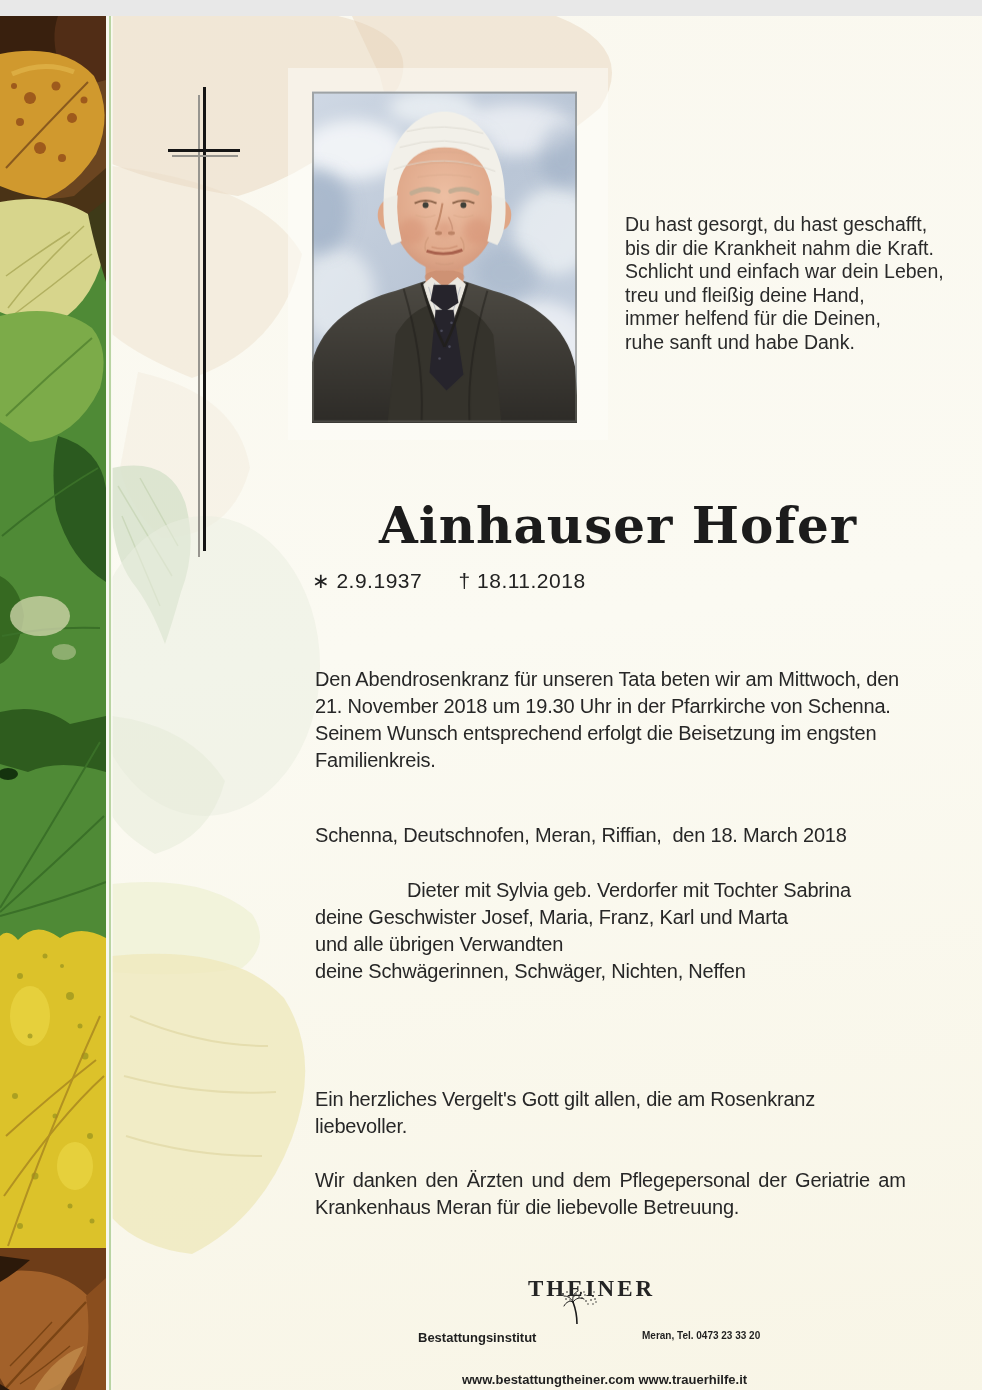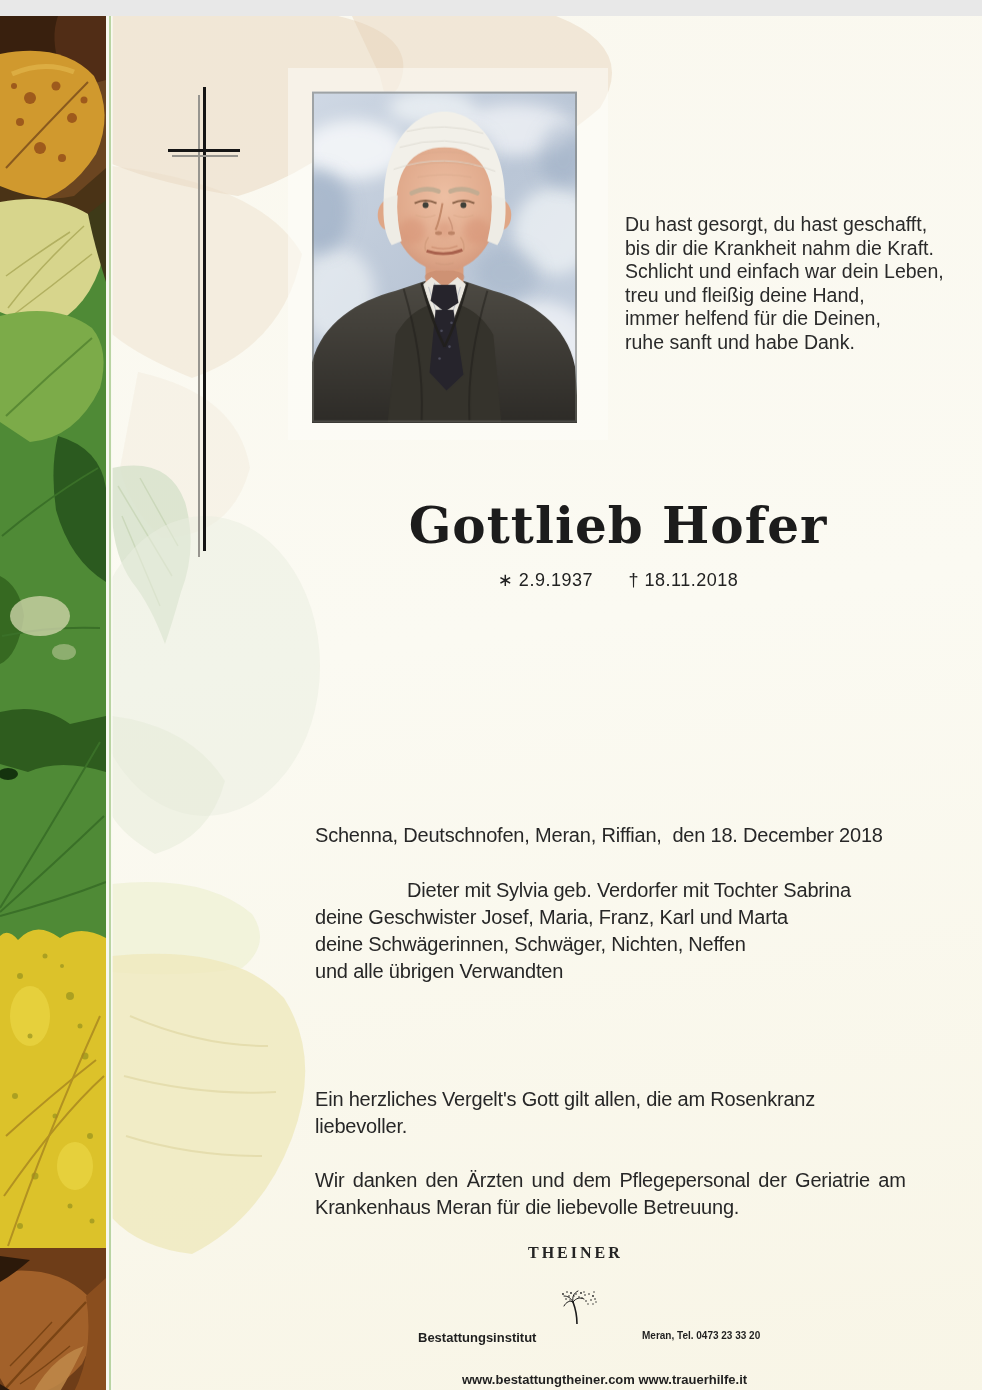--- a/index.html
+++ b/index.html
@@ -16,36 +16,36 @@
   .ch-light{left:172px;top:139px;width:66px;height:2px;background:#97958f;}
   
   .photo-frame{position:absolute;left:312px;top:75px;width:265px;height:332px;margin:0;}
   .photo-frame svg{display:block;width:100%;height:100%;}
   
   .poem{position:absolute;left:625px;top:197px;font-size:19.5px;line-height:23.6px;color:#2a2a2a;}
   
   .name{position:absolute;left:312px;top:482px;width:612px;margin:0;text-align:center;
         font-family:"DejaVu Serif", serif;font-weight:700;font-size:50px;line-height:56px;
         color:#1c1c1c;letter-spacing:1px;}
-  .dates{position:absolute;left:312px;top:553px;width:612px;text-align:center;
-         font-size:18px;letter-spacing:.5px;color:#222;}
+  .dates{position:absolute;left:312px;top:553px;width:612px;
+         font-size:21px;letter-spacing:.5px;color:#222;}
   .dates .death{margin-left:30px;}
   
   .para{position:absolute;left:315px;font-size:20px;line-height:27px;letter-spacing:-0.2px;color:#272727;}
   .announcement{top:650px;}
   .dateline{top:806px;}
   .memorial-block{top:861px;}
   .memorial-block .indent{padding-left:92px;}
   .gratitude{top:1070px;}
   .thanks{top:1151px;}
   .thanks .wide{word-spacing:3px;}
   
   .footer-text{position:absolute;color:#1f1f1f;white-space:pre;font-weight:bold;}
   .f-prefix{left:418px;top:1314px;font-size:13px;}
-  .f-brand{left:528px;top:1228px;font-size:16px;font-family:"Liberation Serif", serif;letter-spacing:3px;color:#242424;}
+  .f-brand{left:528px;top:1260px;font-size:23px;font-family:"Liberation Serif", serif;letter-spacing:3px;color:#242424;}
   .f-contact{left:642px;top:1314px;font-size:10px;}
   .f-web{left:462px;top:1356px;font-size:13px;}
   .tree{position:absolute;left:558px;top:1274px;}
 </style>
 </head>
 <body>
 
 <div class="page">
 
   <svg class="bg" width="982" height="1390" viewBox="0 0 982 1390" aria-hidden="true">
@@ -280,34 +280,40 @@
 
   <div class="poem">
     <div class="line">Du hast gesorgt, du hast geschafft,</div>
     <div class="line">bis dir die Krankheit nahm die Kraft.</div>
     <div class="line">Schlicht und einfach war dein Leben,</div>
     <div class="line">treu und fleißig deine Hand,</div>
     <div class="line">immer helfend für die Deinen,</div>
     <div class="line">ruhe sanft und habe Dank.</div>
   </div>
 
-  <h1 class="name">Gottlieb Hofer</h1>
+  <h1 class="name">Ainhauser Hofer</h1>
   <div class="dates">
     <span class="birth">∗ 2.9.1937</span>
     <span class="death">† 18.11.2018</span>
   </div>
 
-
-  <div class="para dateline line">Schenna, Deutschnofen, Meran, Riffian,  den 18. December 2018</div>
+  <div class="para announcement">
+    <div class="line">Den Abendrosenkranz für unseren Tata beten wir am Mittwoch, den</div>
+    <div class="line">21. November 2018 um 19.30 Uhr in der Pfarrkirche von Schenna.</div>
+    <div class="line">Seinem Wunsch entsprechend erfolgt die Beisetzung im engsten</div>
+    <div class="line">Familienkreis.</div>
+  </div>
+
+  <div class="para dateline line">Schenna, Deutschnofen, Meran, Riffian,  den 18. March 2018</div>
 
   <div class="para memorial-block">
     <div class="line indent">Dieter mit Sylvia geb. Verdorfer mit Tochter Sabrina</div>
     <div class="line">deine Geschwister Josef, Maria, Franz, Karl und Marta</div>
+    <div class="line">und alle übrigen Verwandten</div>
     <div class="line">deine Schwägerinnen, Schwäger, Nichten, Neffen</div>
-    <div class="line">und alle übrigen Verwandten</div>
   </div>
 
   <div class="para gratitude">
     <div class="line">Ein herzliches Vergelt's Gott gilt allen, die am Rosenkranz</div>
     <div class="line">liebevoller.</div>
   </div>
 
   <div class="para thanks">
     <div class="line wide">Wir danken den Ärzten und dem Pflegepersonal der Geriatrie am</div>
     <div class="line">Krankenhaus Meran für die liebevolle Betreuung.</div>

